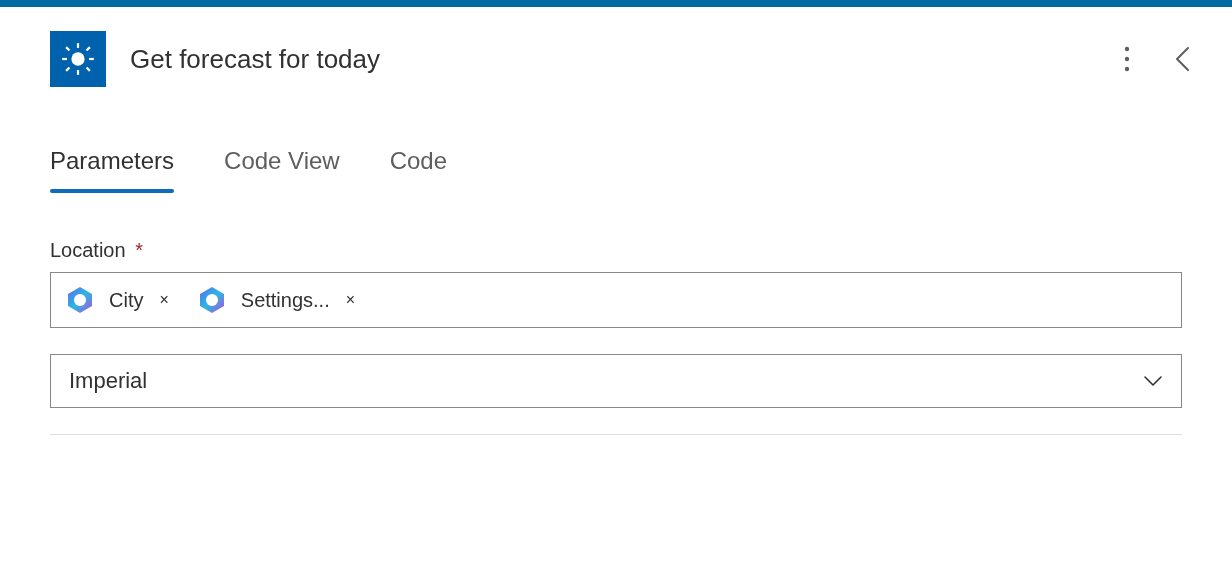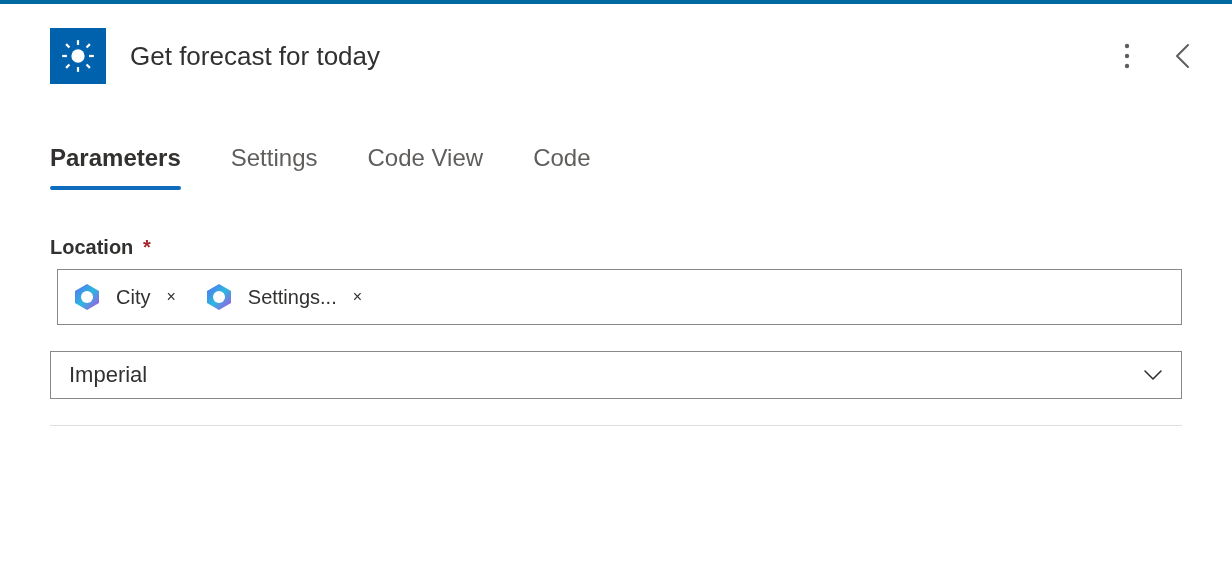--- a/index.html
+++ b/index.html
@@ -5,21 +5,21 @@
   * { box-sizing: border-box; margin: 0; padding: 0; }
   body {
     font-family: "Segoe UI", -apple-system, BlinkMacSystemFont, sans-serif;
     background: #fff;
     color: #323130;
     width: 1232px;
     height: 574px;
     overflow: hidden;
   }
   .panel {
-    border-top: 4px solid #0369a1;
+    border-top: 7px solid #0369a1;
     padding: 0;
   }
   .header {
     display: flex;
     align-items: center;
     padding: 24px 50px 20px 50px;
   }
   .connector-icon {
     width: 56px;
     height: 56px;
@@ -64,59 +64,58 @@
     border: none;
     cursor: pointer;
     font-size: 24px;
     font-weight: 400;
     color: #605e5c;
     padding: 0 0 14px 0;
     position: relative;
   }
   .tab.active {
     color: #323130;
-    font-weight: 700;
+    font-weight: 400;
   }
   .tab.active::after {
     content: "";
     position: absolute;
     left: 0;
     right: 0;
     bottom: -4px;
     height: 4px;
     background: #0f6cbd;
     border-radius: 2px;
   }
   .form {
     padding: 50px 50px 0 50px;
   }
   .field {
     margin-bottom: 26px;
   }
   .field-label {
     display: block;
     font-size: 20px;
-    font-weight: 700;
+    font-weight: 400;
     color: #323130;
     margin-bottom: 10px;
   }
   .required {
     color: #a4262c;
     margin-left: 4px;
   }
   .token-input {
     border: 1px solid #8a8886;
     padding: 6px 8px;
     display: flex;
     align-items: center;
     gap: 12px;
     min-height: 52px;
     flex-wrap: wrap;
     cursor: text;
-    margin-left: 7px;
   }
   .token {
     display: inline-flex;
     align-items: center;
     gap: 10px;
     padding: 2px 4px 2px 2px;
     font-size: 20px;
     color: #323130;
   }
   .token-icon {
@@ -131,21 +130,21 @@
     border: none;
     cursor: pointer;
     font-size: 16px;
     color: #323130;
     padding: 2px 6px;
     line-height: 1;
   }
   .select-input {
     border: 1px solid #8a8886;
     padding: 0 18px;
-    height: 48px;
+    height: 54px;
     display: flex;
     align-items: center;
     justify-content: space-between;
     cursor: pointer;
     font-size: 22px;
     color: #323130;
   }
   .divider {
     border: none;
     border-top: 1px solid #e1dfdd;
@@ -183,21 +182,20 @@
       <button class="icon-btn" aria-label="collapse">
         <svg width="16" height="28" viewBox="0 0 16 28">
           <polyline points="14,3 3,14 14,25" fill="none" stroke="#605e5c" stroke-width="2" stroke-linecap="round" stroke-linejoin="round"></polyline>
         </svg>
       </button>
     </div>
   </div>
 
   <div class="tabs">
     <button class="tab active">Parameters</button>
-    <button class="tab">Settings</button>
     <button class="tab">Code View</button>
     <button class="tab">Code</button>
   </div>
 
   <div class="form">
 
     <div class="field">
       <label class="field-label">
         <span>Location</span>
         <span class="required">*</span>

